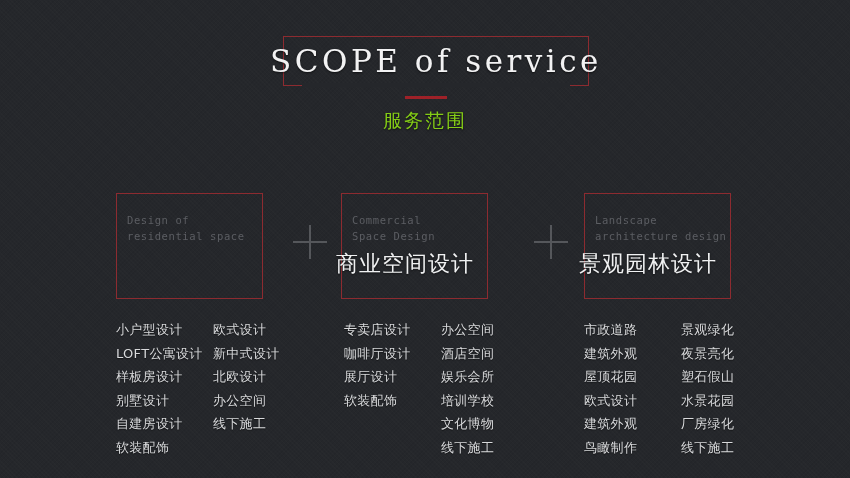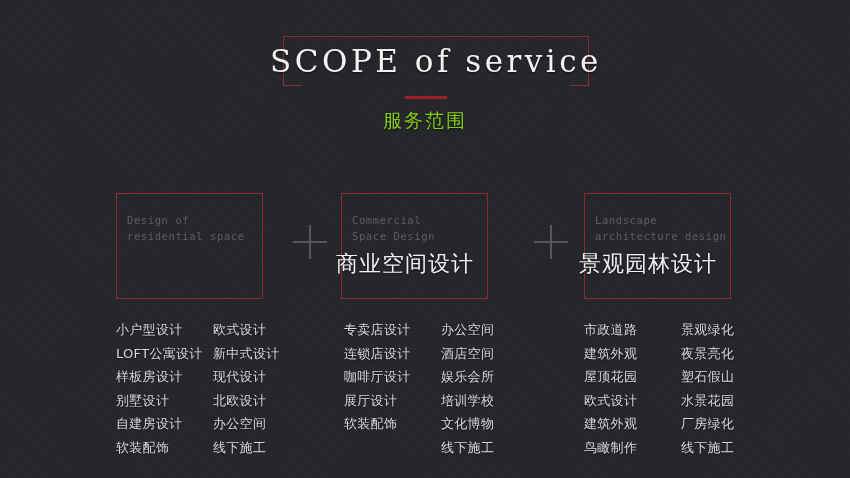--- a/index.html
+++ b/index.html
@@ -237,31 +237,29 @@
         <div class="list-item">小户型设计</div>
         <div class="list-item">LOFT公寓设计</div>
         <div class="list-item">样板房设计</div>
         <div class="list-item">别墅设计</div>
         <div class="list-item">自建房设计</div>
         <div class="list-item">软装配饰</div>
       </div>
       <div class="list-col col-b">
         <div class="list-item">欧式设计</div>
         <div class="list-item">新中式设计</div>
-        <div class="list-item">现代设计</div>
         <div class="list-item">北欧设计</div>
         <div class="list-item">办公空间</div>
         <div class="list-item">线下施工</div>
       </div>
     </div>
 
     <div class="list-group list-group-2">
       <div class="list-col col-a">
         <div class="list-item">专卖店设计</div>
-        <div class="list-item">连锁店设计</div>
         <div class="list-item">咖啡厅设计</div>
         <div class="list-item">展厅设计</div>
         <div class="list-item">软装配饰</div>
       </div>
       <div class="list-col col-b">
         <div class="list-item">办公空间</div>
         <div class="list-item">酒店空间</div>
         <div class="list-item">娱乐会所</div>
         <div class="list-item">培训学校</div>
         <div class="list-item">文化博物</div>

